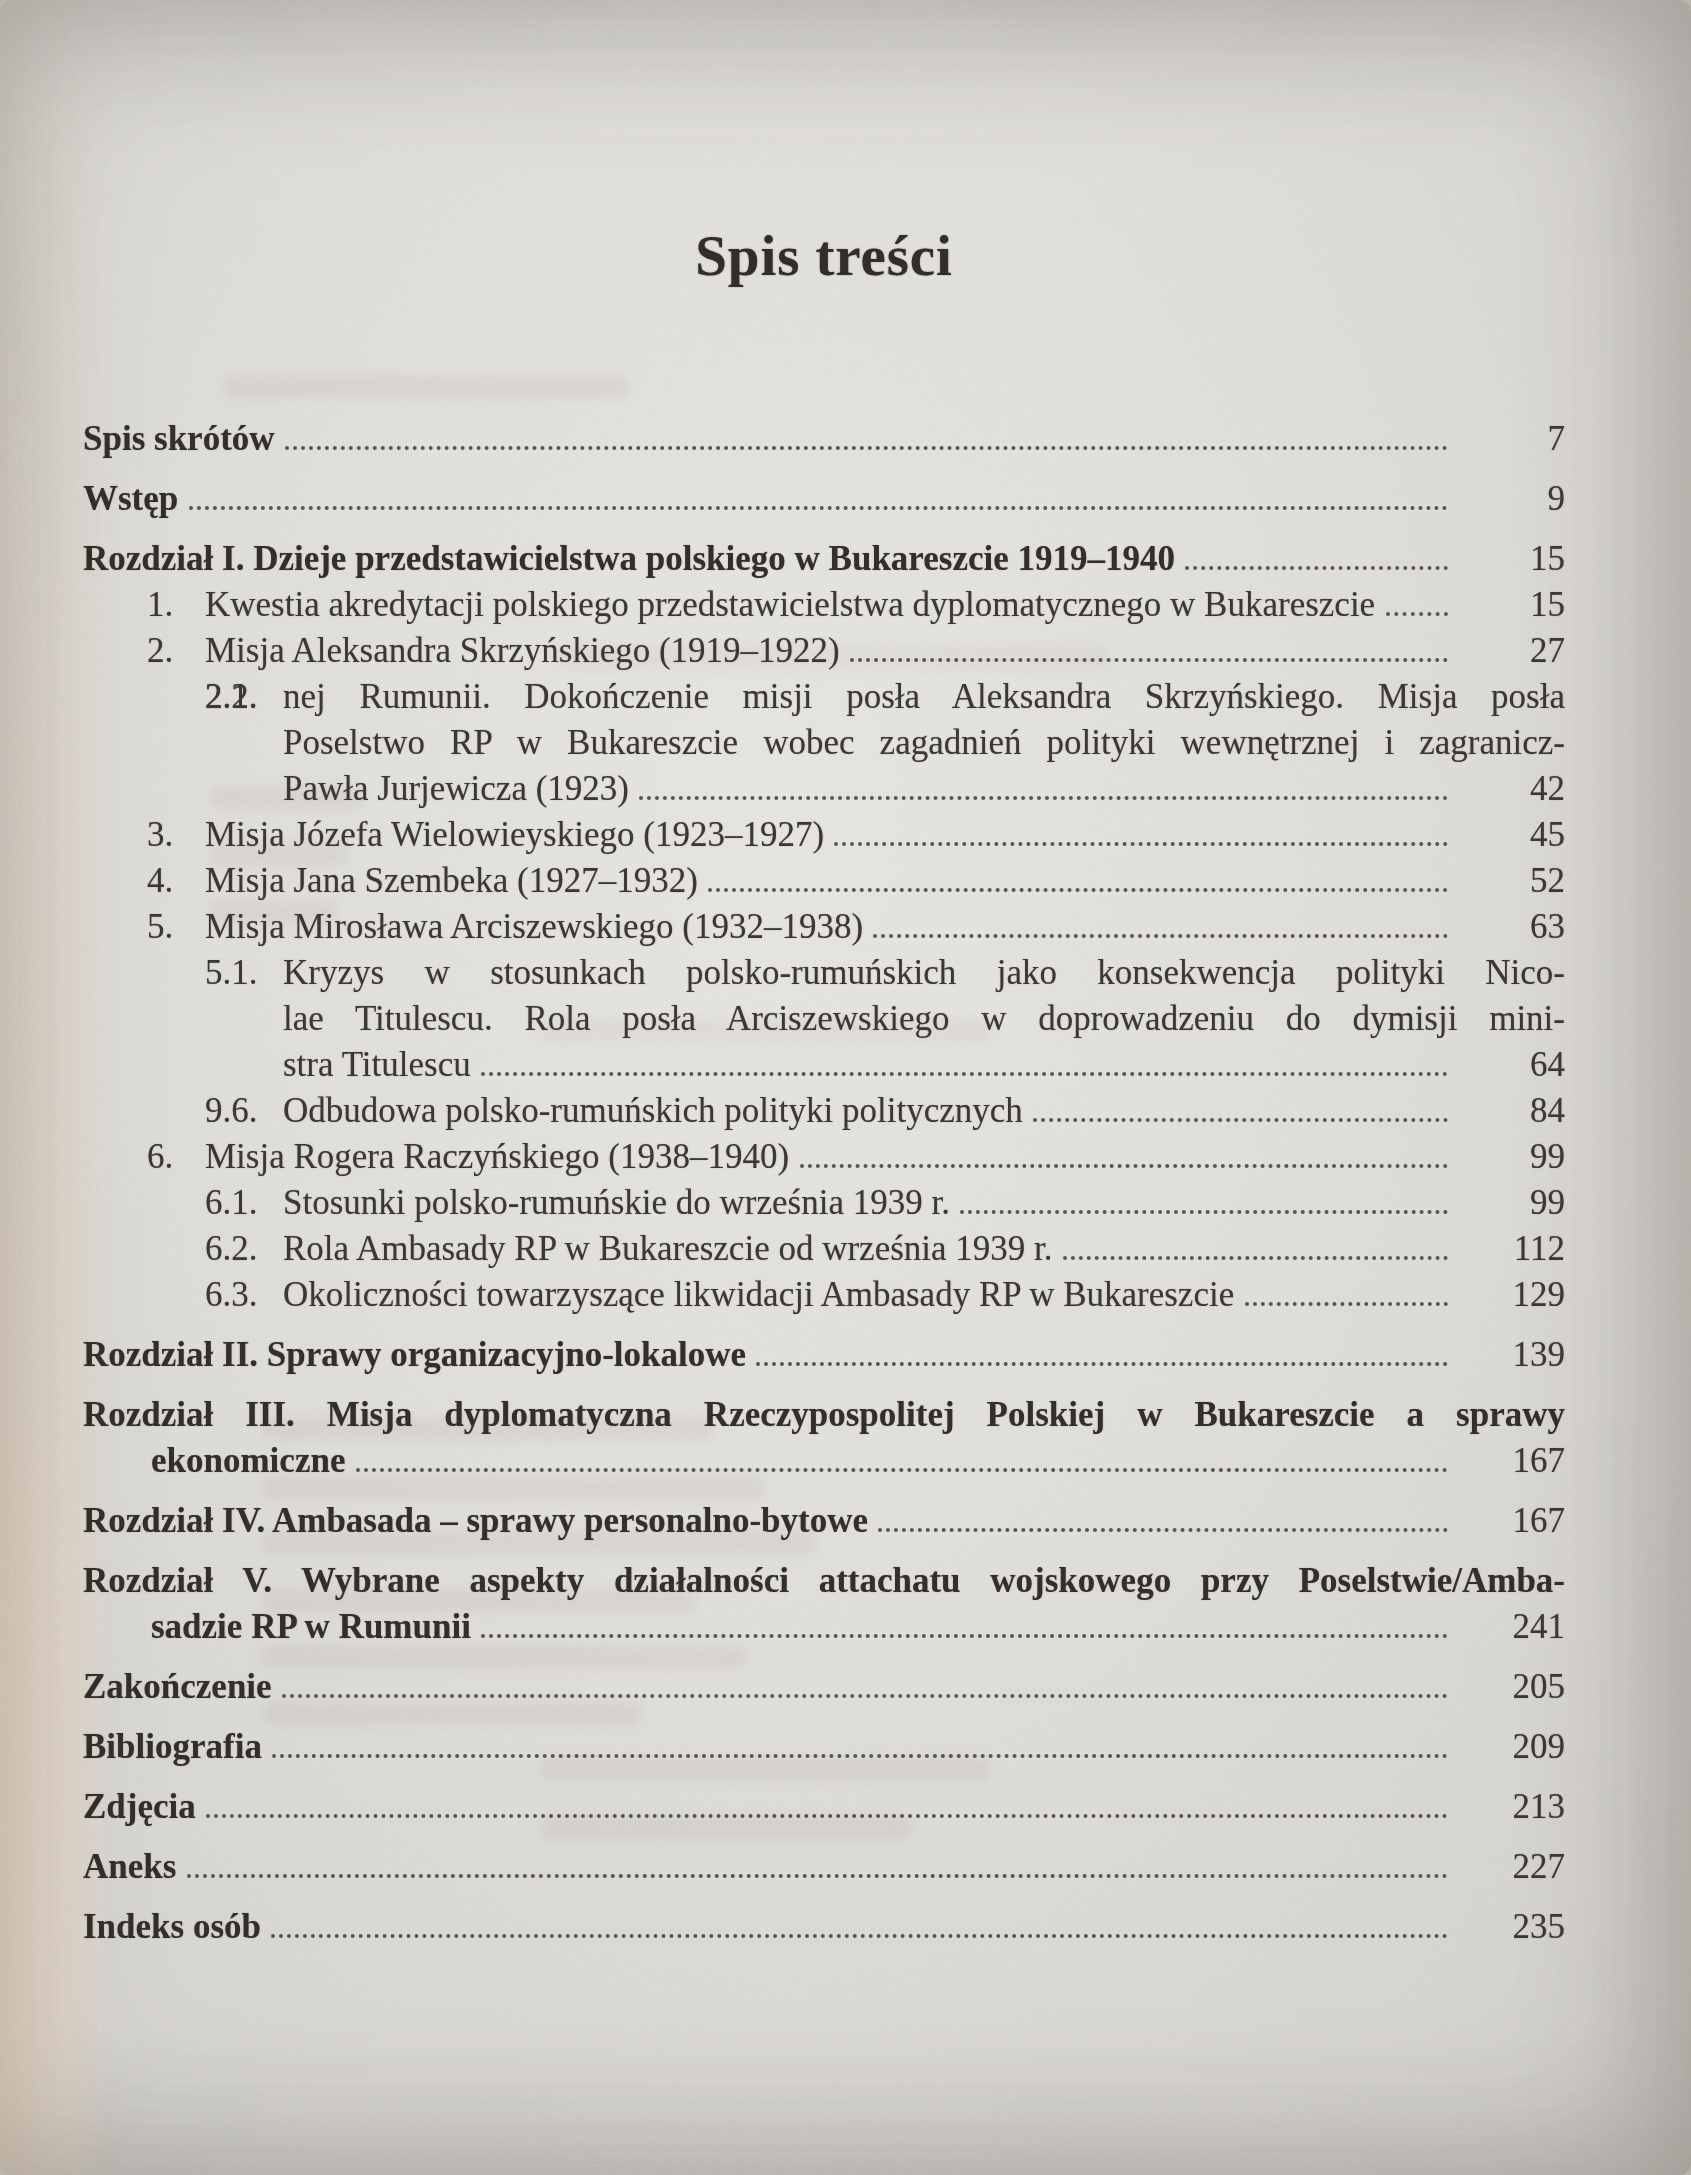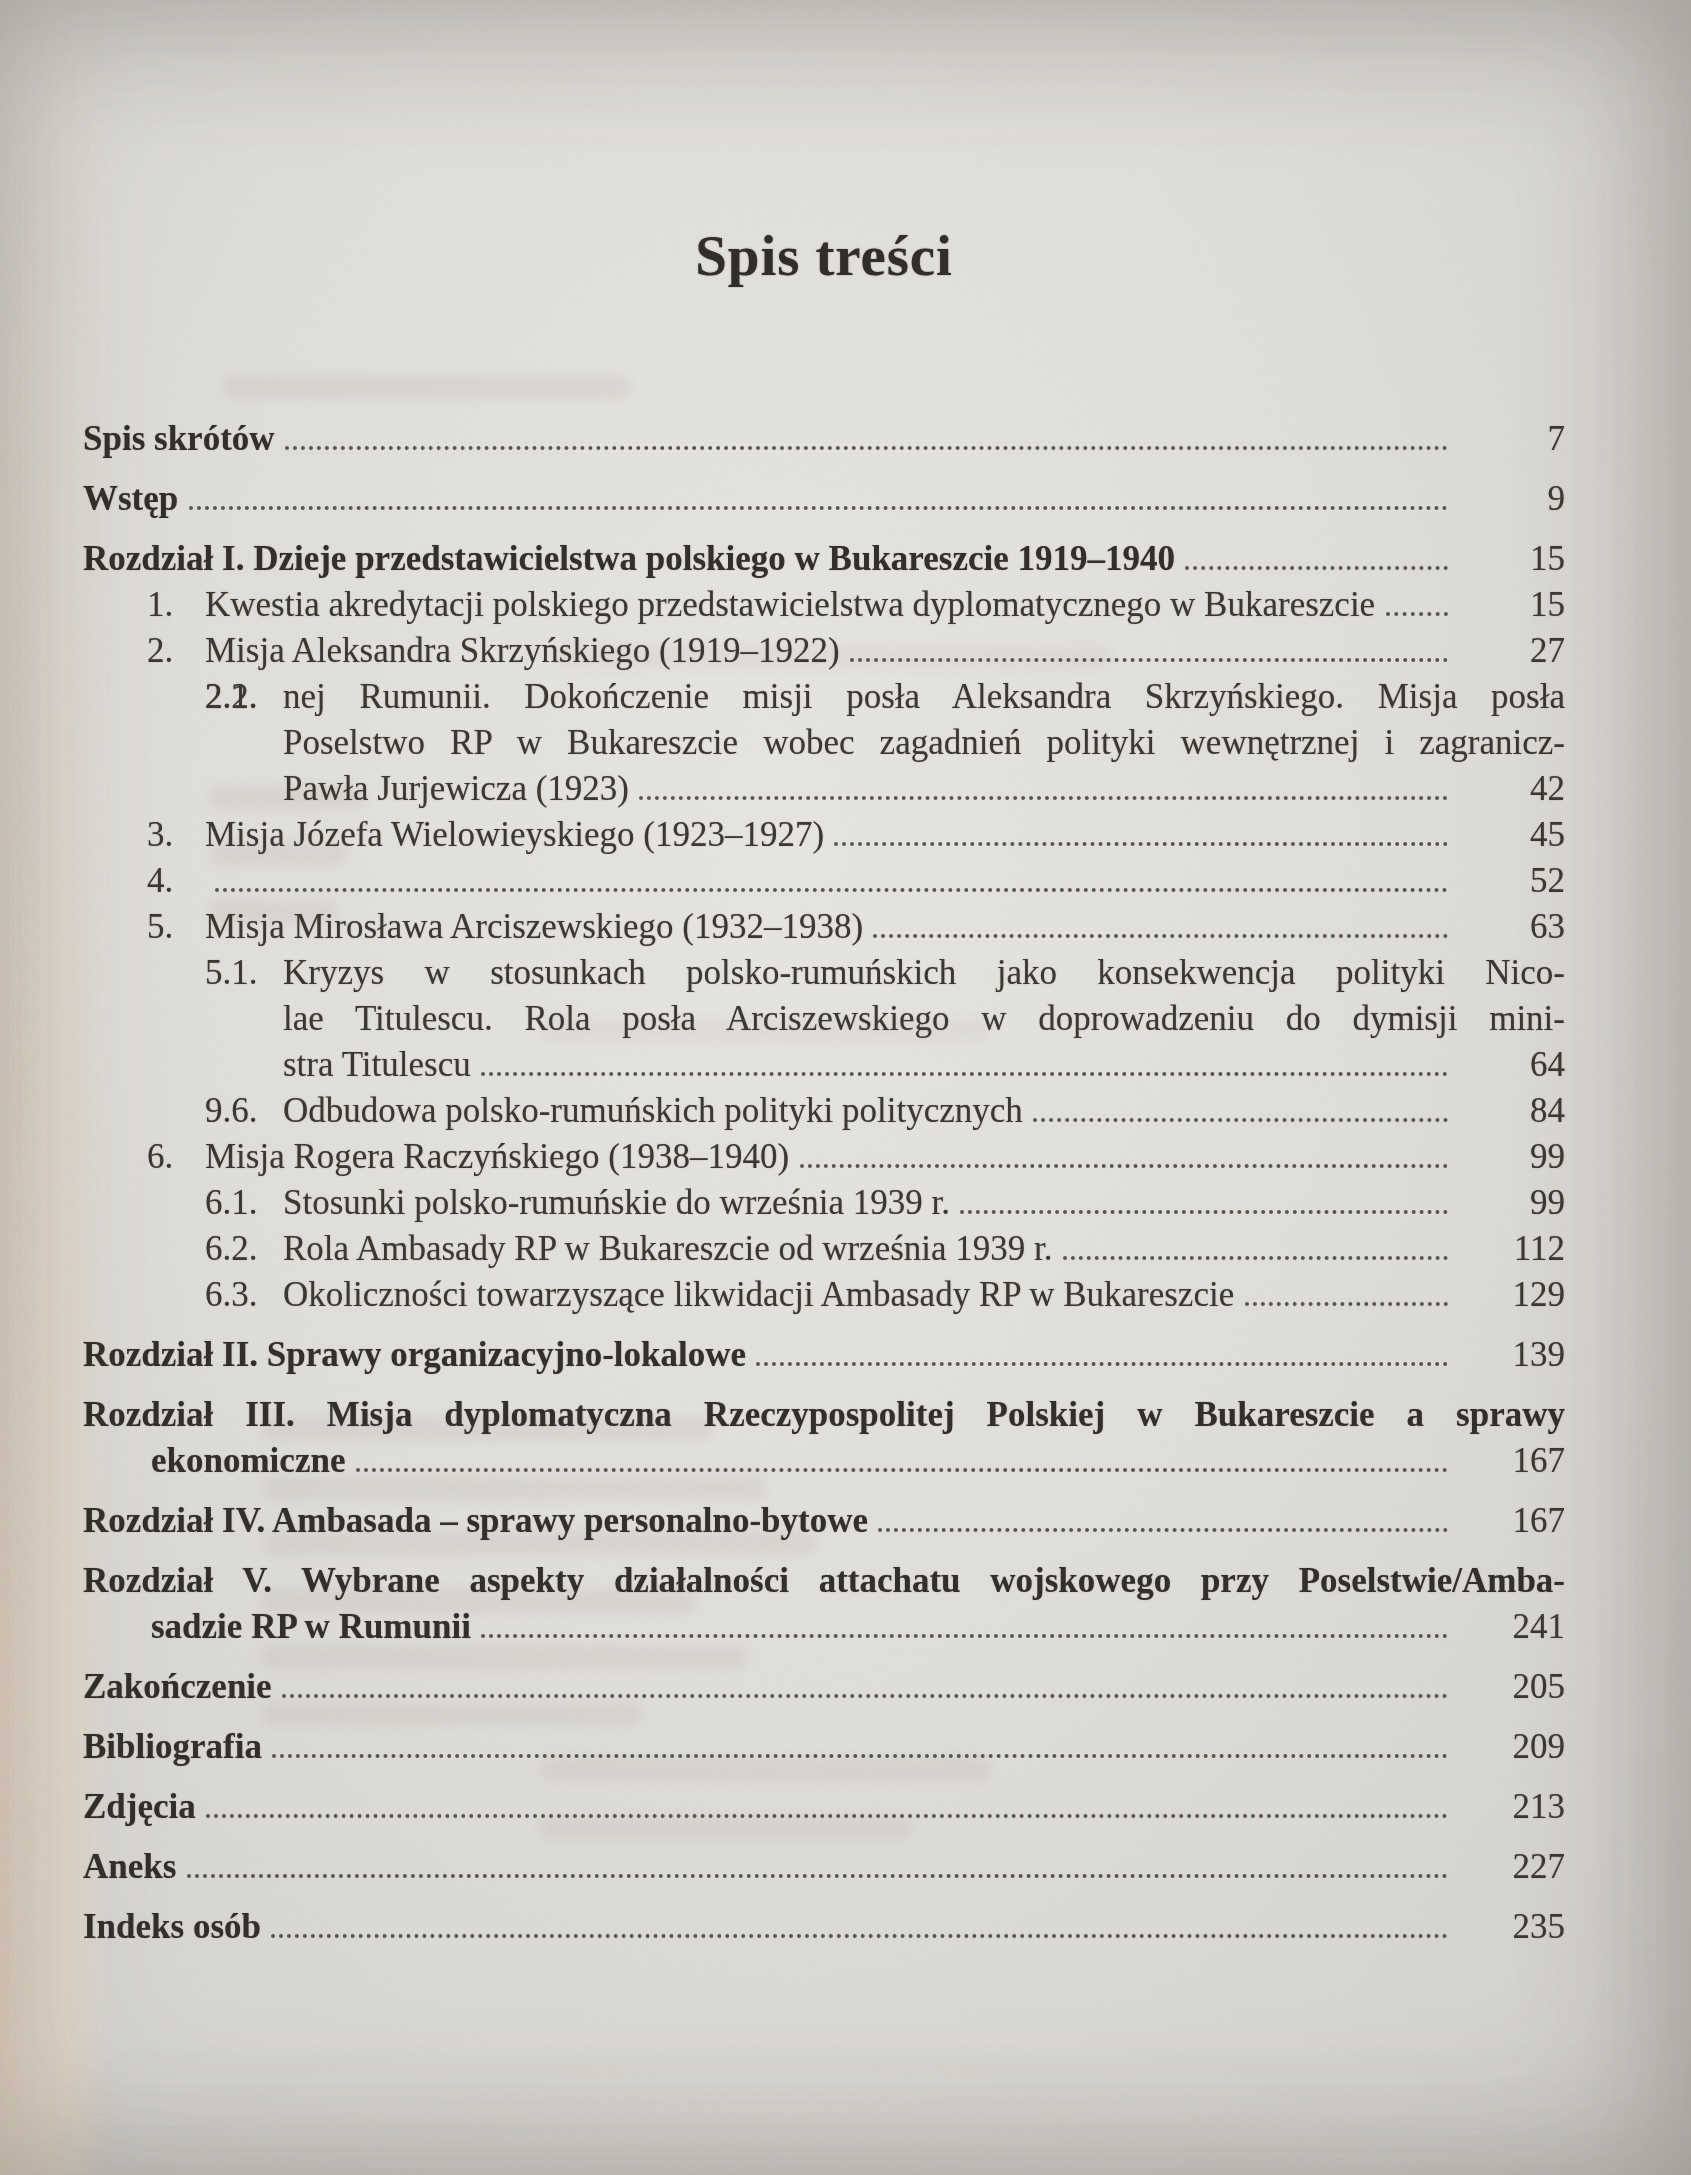--- a/index.html
+++ b/index.html
@@ -5,20 +5,21 @@
   html,body{margin:0;padding:0;background:#b9b6b2;}
   .page{
     position:relative;
     width:1691px;height:2175px;
     margin:0 auto;
     overflow:hidden;
     font-family:"Liberation Serif","DejaVu Serif",serif;
     color:#38342e;
     background:
       radial-gradient(ellipse at 46% 38%, #e7e5e1 0%, #e0ded9 45%, #d6d4d0 82%, #cfccc8 100%);
+    border-radius: 12px;
   }
   
   .edge-warm{
     position:absolute;left:0;top:0;bottom:0;width:113px;z-index:1;
     background:linear-gradient(to right, rgba(236,219,201,.9) 0px, rgba(236,219,201,.55) 70px, rgba(236,219,201,0) 111px);
     -webkit-mask-image:linear-gradient(to bottom, rgba(0,0,0,.15) 0%, rgba(0,0,0,.55) 40%, #000 75%, #000 100%);
             mask-image:linear-gradient(to bottom, rgba(0,0,0,.15) 0%, rgba(0,0,0,.55) 40%, #000 75%, #000 100%);
     pointer-events:none;
   }
   
@@ -163,20 +164,21 @@
         <span class="marker">3.</span>
         <div class="line end">
           <span class="txt">Misja Józefa Wielowieyskiego (1923–1927)</span>
           <span class="leader"></span>
           <span class="pg">45</span>
         </div>
       </div>
       <div class="entry num">
         <span class="marker">4.</span>
         <div class="line end">
+          <span class="txt">Misja Jana Szembeka (1927–1932)</span>
           <span class="leader"></span>
           <span class="pg">52</span>
         </div>
       </div>
       <div class="entry num">
         <span class="marker">5.</span>
         <div class="line end">
           <span class="txt">Misja Mirosława Arciszewskiego (1932–1938)</span>
           <span class="leader"></span>
           <span class="pg">63</span>

